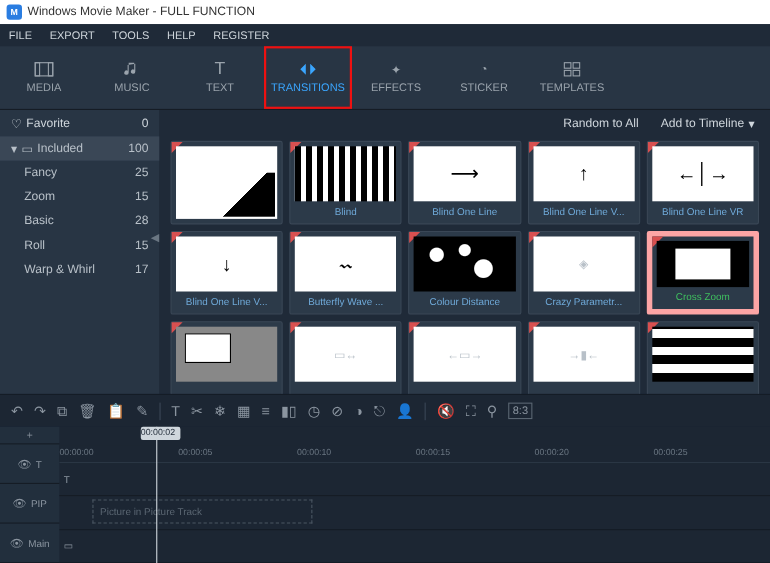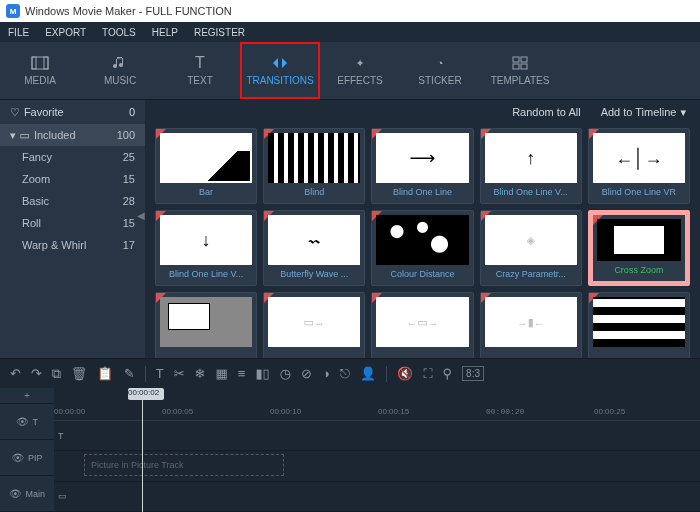--- a/index.html
+++ b/index.html
@@ -181,21 +181,20 @@
       <span class="hbtn">Random to All</span>
       <span class="hbtn">
           <span>Add to Timeline</span>
           <span>▾</span>
         </span>
     </div>
     <div class="grid" id="grid">
         <div class="tcard">
           <div class="corner"></div>
           <div class="thumb th-stairs"></div>
-          <div class="tname">Bar</div>
         </div>
         <div class="tcard">
           <div class="corner"></div>
           <div class="thumb th-blind"></div>
           <div class="tname">Blind</div>
         </div>
         <div class="tcard">
           <div class="corner"></div>
           <div class="thumb th-arrow">⟶</div>
           <div class="tname">Blind One Line</div>
@@ -307,21 +306,21 @@
         <span class="teye">👁</span>
         <span>Main</span>
       </div>
   </div>
   <div class="tl-right">
     <div class="ruler" id="ruler">
         <span class="tick" style="left: 0px;">00:00:00</span>
         <span class="tick" style="left: 108px;">00:00:05</span>
         <span class="tick" style="left: 216px;">00:00:10</span>
         <span class="tick" style="left: 324px;">00:00:15</span>
-        <span class="tick" style="left: 432px; font-family: Liberation Mono, monospace;">00:00:20</span>
+        <span class="tick" style="left: 432px;">00:00:20</span>
         <span class="tick" style="left: 540px;">00:00:25</span>
       </div>
     <div class="trackrow">
         <span class="ttrack-label">T</span>
       </div>
     <div class="trackrow pip">
       <div class="pipbox">Picture in Picture Track</div>
     </div>
     <div class="trackrow main">
       <span class="ttrack-label">▭</span>

